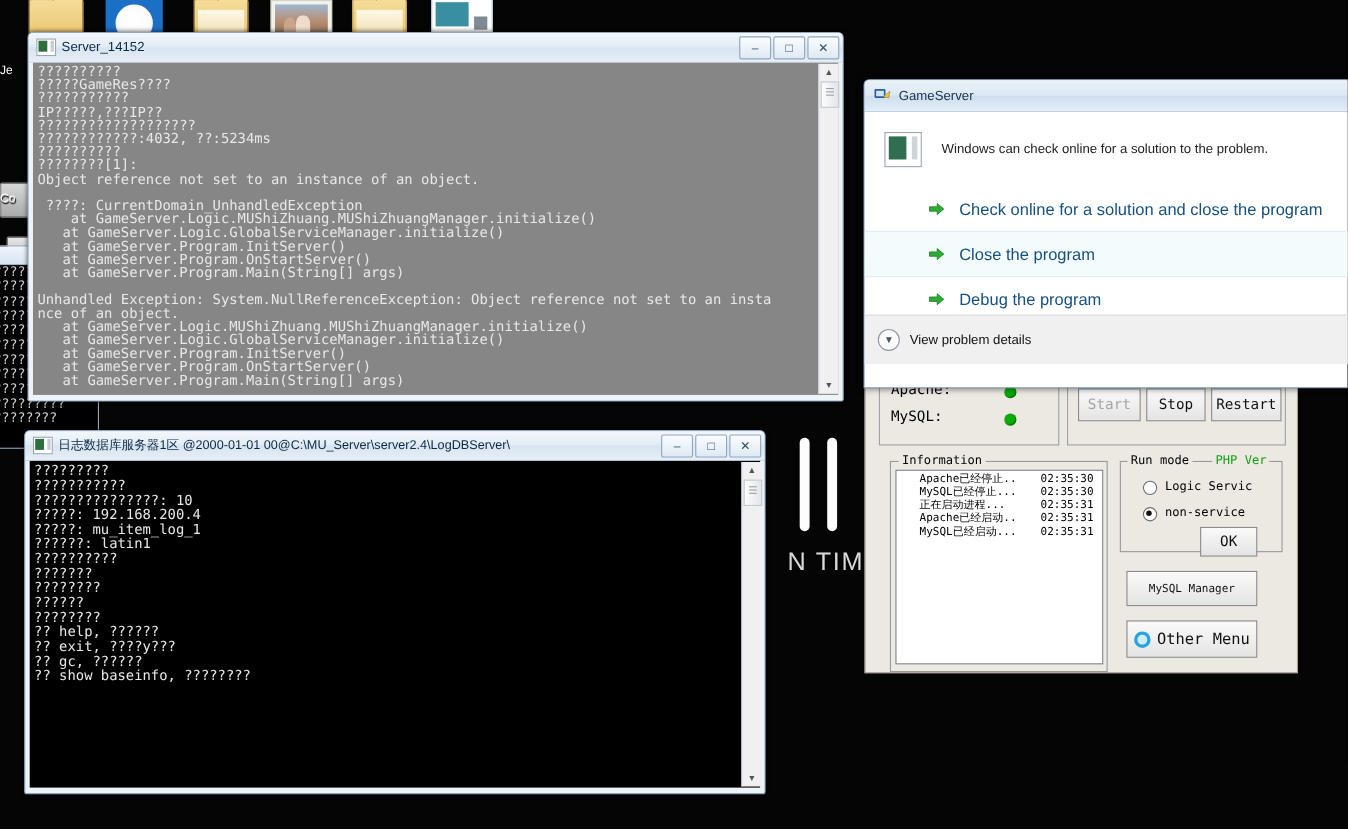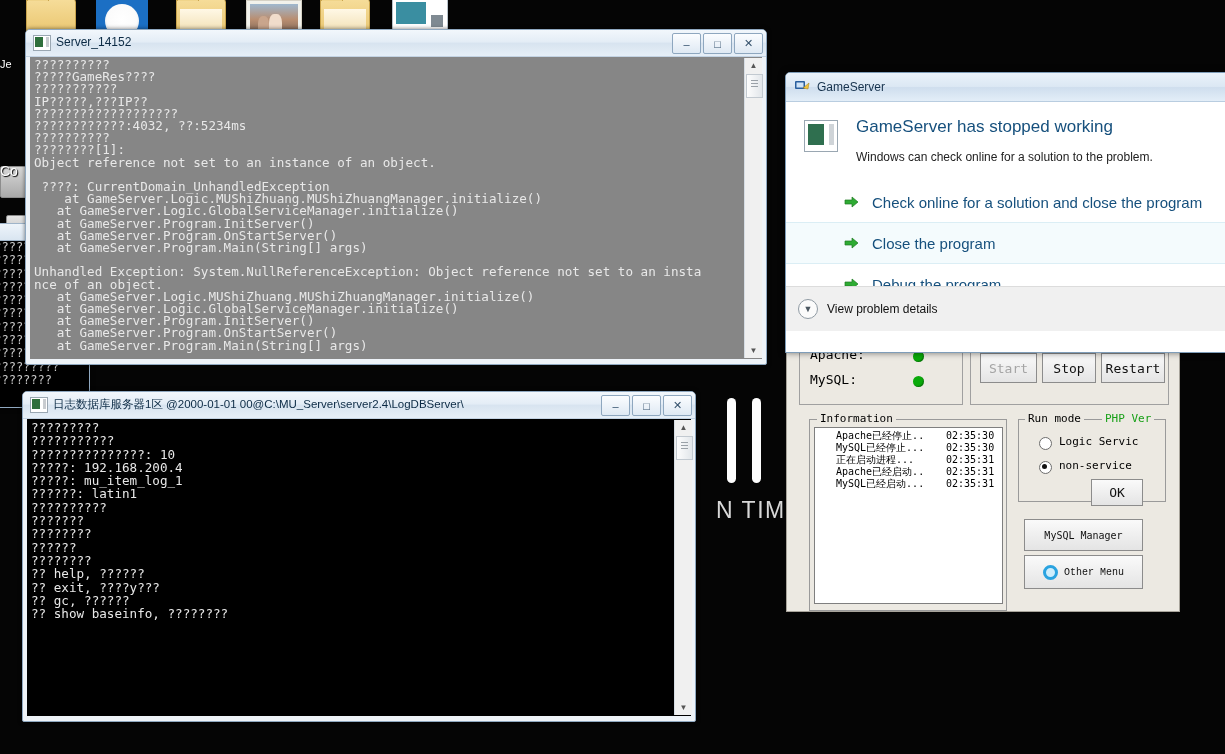--- a/index.html
+++ b/index.html
@@ -215,21 +215,21 @@
 
   <div class="desk-icon" style="left:386px;top:-6px;">
     <span class="winico">
         <u></u>
         <s></s>
       </span>
   </div>
 
   <div class="abs" style="left:0px;top:58px;width:24px;color:#fff;font-size:11px;text-shadow:1px 1px 1px #000;">Je</div>
   <div class="abs" style="left:0px;top:166px;width:30px;height:30px;background:linear-gradient(#d8d8d8,#a9a9a9);border:1px solid #8d8d8d;border-radius:2px;"></div>
-  <div class="abs" style="left:0px;top:163px;width:24px;color:#fff;font-size:14px;text-shadow:1px 1px 1px #000;">Co</div>
+  <div class="abs" style="left:0px;top:175px;width:24px;color:#fff;font-size:11px;text-shadow:1px 1px 1px #000;">Co</div>
   <div class="abs" style="left:6px;top:215px;width:22px;height:24px;background:linear-gradient(#e6e6e6,#b4b4b4);border:1px solid #8d8d8d;border-radius:2px 2px 4px 4px;"></div>
 
   <div class="wall-bar" style="left:727px;top:398px;width:9px;height:85px;"></div>
   <div class="wall-bar" style="left:752px;top:398px;width:9px;height:85px;"></div>
   <div class="wall-text" style="left:716px;top:497px;">N TIME</div>
 </div>
 
 <div class="win7" id="behind" style="left:-16px;top:238px;width:104px;height:168px;border-radius:0;background:#000;">
   <div class="abs" style="left:0;top:-16px;width:104px;height:16px;background:linear-gradient(#eef4fa,#d9e5f1);border:1px solid #9fb4c9;"></div>
   <div class="console" id="behind-console" style="left:2px;top:2px;width:100px;height:162px;color:#c9c9c9;font-size:12px;line-height:13.3px;">??????????
@@ -370,21 +370,21 @@
   <span class="radio" style="left:252px;top:206px;"></span>
   <span class="rlbl" style="left:272px;top:204px;">Logic Servic</span>
 
   <span class="radio on" style="left:252px;top:230px;"></span>
   <span class="rlbl" style="left:272px;top:228px;text-align:center;">non-service</span>
 
   <span class="xbtn" style="left:304px;top:248px;width:50px;height:25px;">OK</span>
 
   <span class="xbtn" style="left:237px;top:288px;width:117px;height:30px;font-size:10px;">MySQL Manager</span>
 
-  <span class="xbtn" style="left:237px;top:324px;width:117px;height:32px;font-size:10px;font-family:Liberation Mono, monospace;">
+  <span class="xbtn" style="left:237px;top:333px;width:117px;height:32px;font-size:14px;">
     <span class="gear" style="margin-right:6px;"></span>
     <span>Other Menu</span>
   </span>
 </div>
 
 <div id="errdlg">
   <div class="dtbar">
     <span class="dti">
       <svg width="16" height="16" viewBox="0 0 16 16">
         <rect x="1" y="2" width="10" height="8" rx="1" fill="#2a5f9e"></rect>
@@ -392,21 +392,20 @@
         <path d="M9 9 L15 4 L14 10 Z" fill="#f2c33c" stroke="#9c7a12" stroke-width=".5"></path>
       </svg>
     </span>
     <span class="dtt">GameServer</span>
   </div>
 
   <div class="dbody">
     <div class="headrow">
       <span class="appicon"></span>
       <span class="htxt">
-        <div class="h1">GameServer has stopped working</div>
         <div class="h2">Windows can check online for a solution to the problem.</div>
       </span>
     </div>
 
     <div style="margin-top:18px;">
       <div class="optrow">
         <span class="arrow-ic">
           <svg width="16" height="16" viewBox="0 0 16 16">
               <path d="M1 6 h7 V3 l6 5 -6 5 V10 H1 Z" fill="#2eab33" stroke="#1c7a20" stroke-width=".7"></path>
             </svg>

